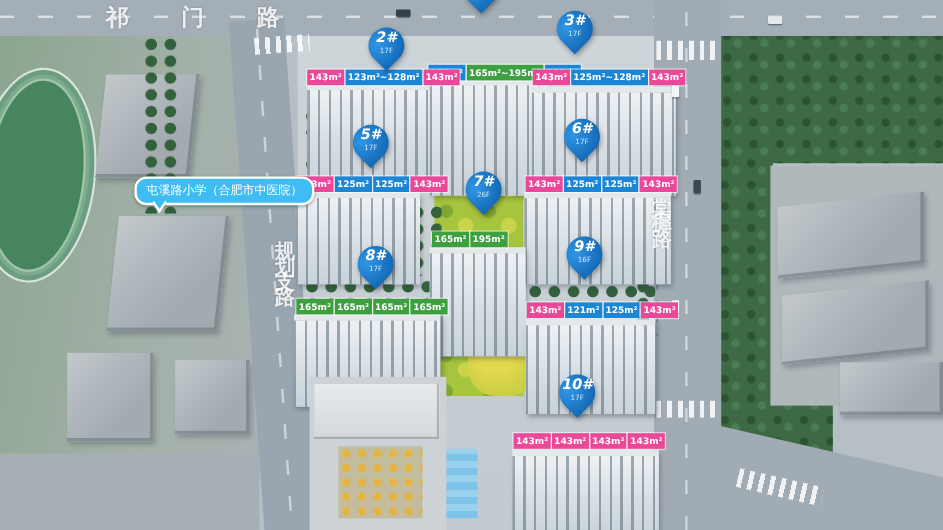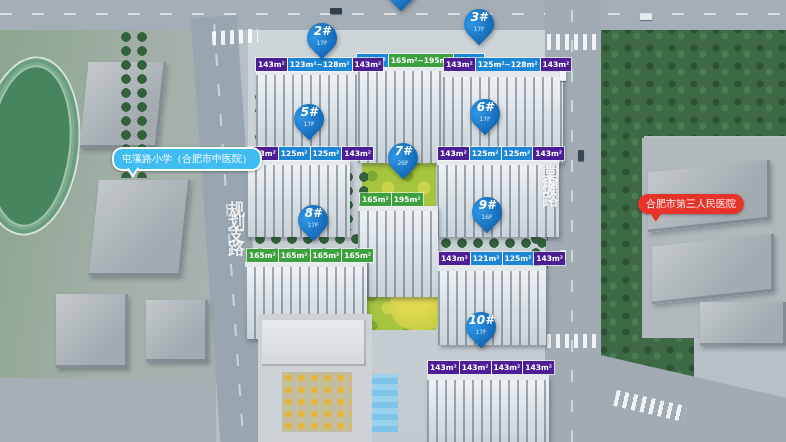--- a/index.html
+++ b/index.html
@@ -60,21 +60,21 @@
   
   .kg{left:258px;top:314px;width:114px;height:128px;background:#ccd2d6;}
   .kg-roof{background:linear-gradient(#e7eaec,#d2d8db);box-shadow:inset -2px -2px 0 rgba(70,80,90,.3);}
   .kg-yard{background-color:#c4bd9d;
     background-image:radial-gradient(circle,#e5b43c 34%,transparent 42%);background-size:13px 12px;}
   .kg-pool{background:repeating-linear-gradient(0deg,#7ec4e8 0 6px,#9ad2ee 6px 12px);}
   
   .units{display:flex;align-items:flex-end;gap:1px;}
   .unit{height:13px;line-height:13px;padding:0 2px;font-size:7.5px;font-weight:bold;color:#fff;
     white-space:nowrap;box-shadow:0 0 0 1px rgba(255,255,255,.55);}
-  .unit[data-color="orange"]{background:#4c1d95;}
+  .unit[data-color="orange"]{background:#ec4899;}
   .unit[data-color="blue"]{background:#1c86d6;}
   .unit[data-color="green"]{background:#3da03f;}
   
   .pin{width:34px;height:46px;filter:drop-shadow(1px 2px 2px rgba(0,0,0,.35));}
   .pin::before{content:"";position:absolute;left:2px;top:1px;width:30px;height:30px;
     background:radial-gradient(circle at 35% 30%,#2f96e6,#0b5ca8);
     border-radius:50% 50% 50% 0;transform:rotate(-45deg);}
   .pin .num{position:absolute;top:3px;left:0;width:34px;text-align:center;color:#fff;
     font-weight:bold;font-style:italic;font-size:12px;line-height:13px;}
   .pin .flr{position:absolute;top:17px;left:0;width:34px;text-align:center;color:#cfe6f8;
@@ -242,18 +242,18 @@
   <div class="abs pin" style="left:470px;top:196px">
     <span class="num">9#</span>
     <span class="flr">16F</span>
   </div>
   <div class="abs pin" style="left:464px;top:311px">
     <span class="num">10#</span>
     <span class="flr">17F</span>
   </div>
 
   <div class="abs bubble school" style="left:112px;top:147px">屯溪路小学（合肥市中医院）</div>
-  <div class="abs bubble hospital" style="left:638px;top:194px">合肥市第三人民医院</div>
-
+
+  <div class="abs rname h" style="left:88px;top:2px">祁门路</div>
   <div class="abs rname v" style="left:226px;top:186px">规划支路</div>
   <div class="abs rname v" style="left:540px;top:150px">棠樨路</div>
 
 </div>
 
 </body></html>

